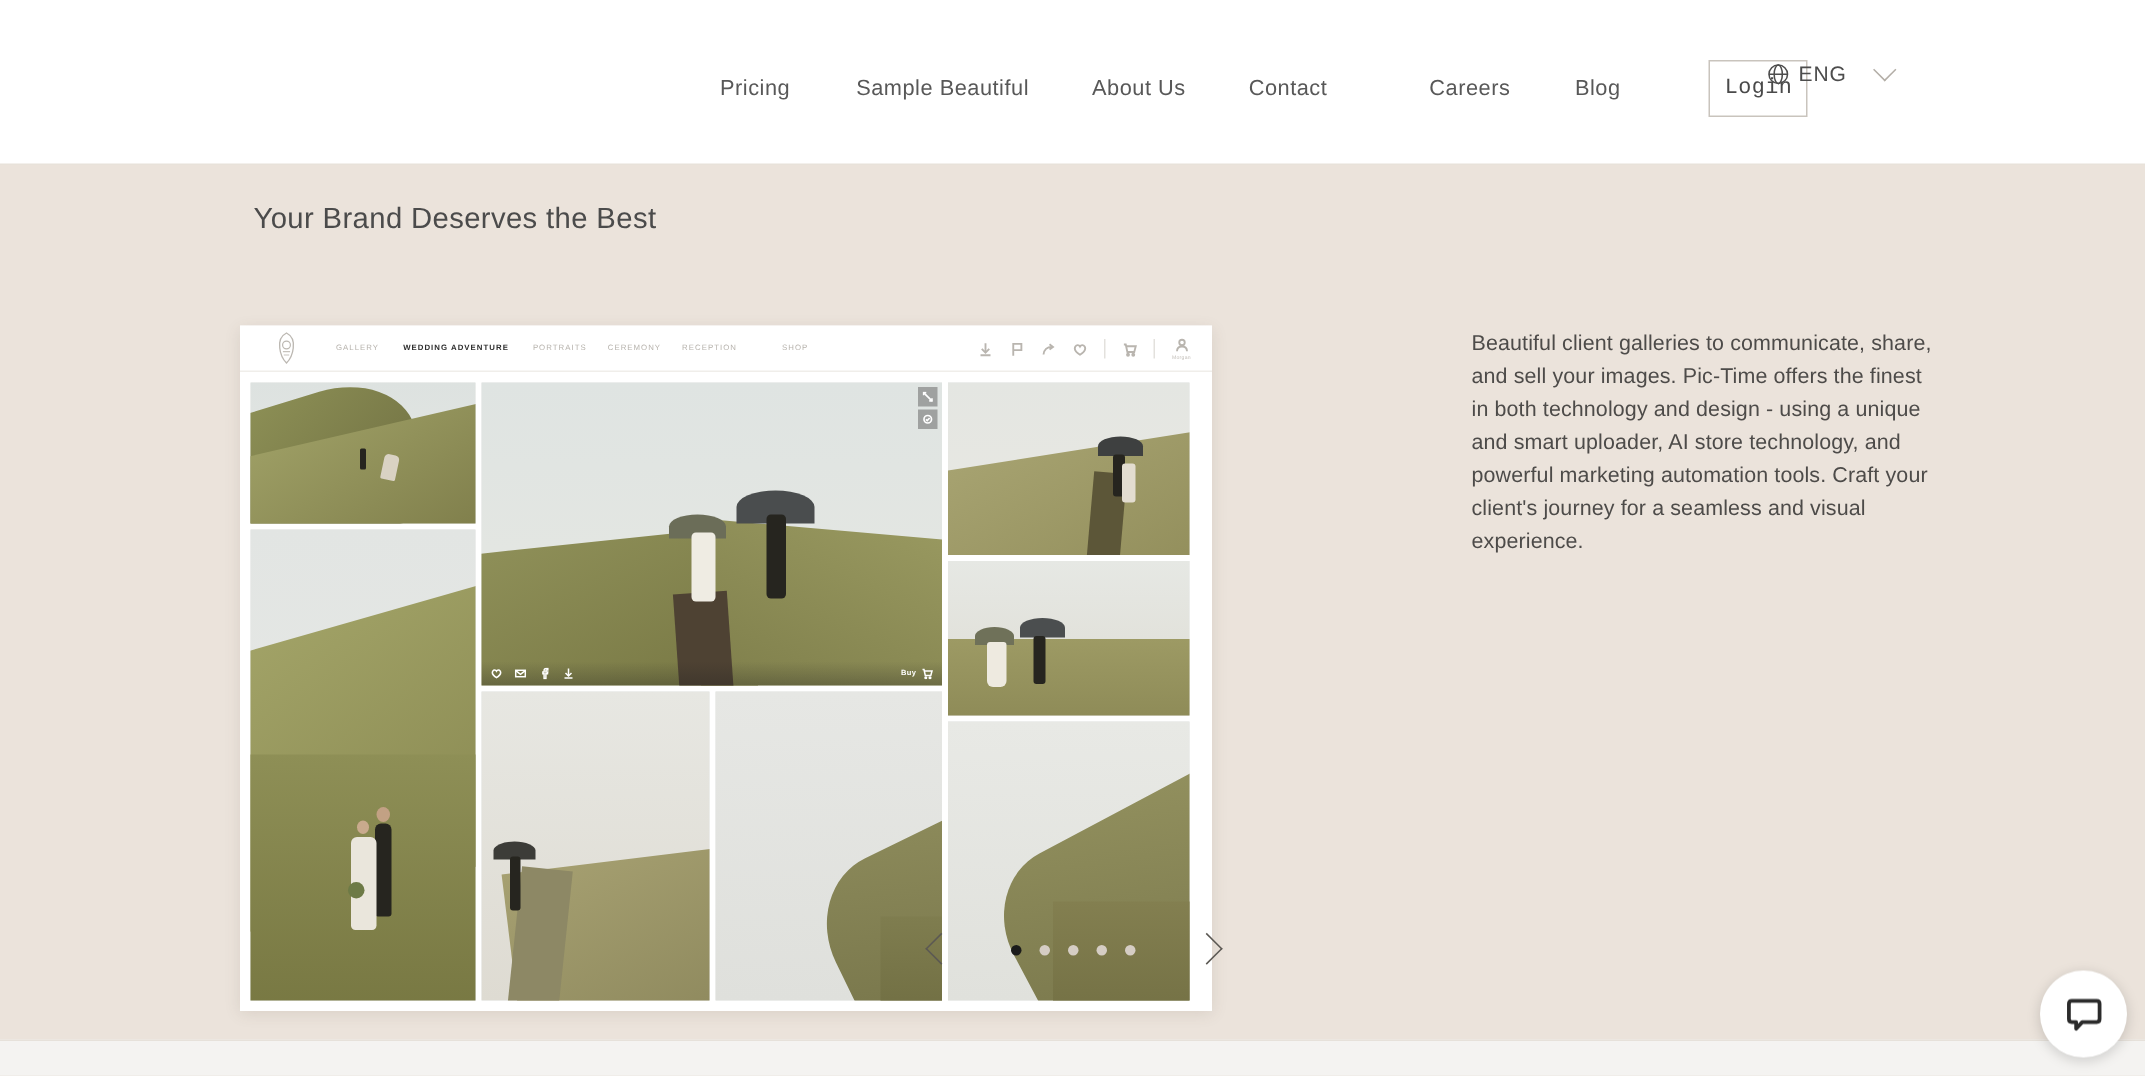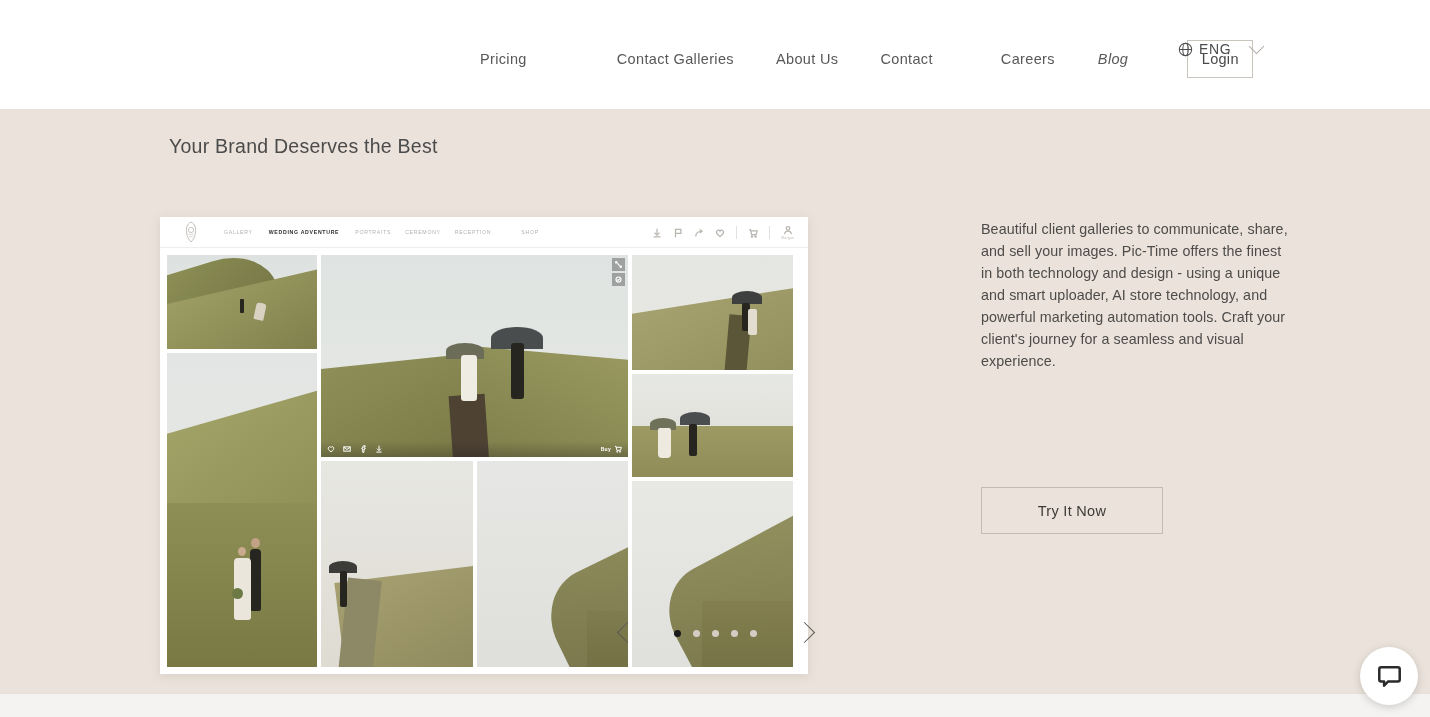--- a/index.html
+++ b/index.html
@@ -56,33 +56,33 @@
   }
   .nav-link {
     font-size: 14.5px;
     color: #585858;
     text-decoration: none;
     letter-spacing: 0.35px;
     white-space: nowrap;
     padding: 6px 0;
     cursor: pointer;
   }
-  .nav-gap-1 { margin-right: 90px; }
+  .nav-gap-1 { margin-right: 44px; }
   .nav-gap-2 { margin-right: 42px; }
   .nav-gap-3 { margin-right: 42px; }
   .nav-gap-4 { margin-right: 68px; }
   .nav-gap-5 { margin-right: 43px; }
-  .nav-gap-6 { margin-right: 59px; font-style: italic; }
+  .nav-gap-6 { margin-right: 59px; }
 
   .login-btn {
     width: 66px;
     height: 38px;
     border: 1px solid #c9c4bd;
     background: transparent;
-    font-family: Liberation Sans, sans-serif;
+    font-family: Liberation Mono, monospace;
     font-size: 14.5px;
     color: #4a4a4a;
     letter-spacing: 0.3px;
     cursor: pointer;
     display: flex;
     align-items: center;
     justify-content: center;
   }
 
   .lang-select {
@@ -352,21 +352,21 @@
   .chat-widget svg { width: 27px; height: 27px; }
 </style>
 </head>
 <body>
 
 <header class="site-header">
 
 
   <nav class="main-nav">
     <a class="nav-link nav-gap-1">Pricing</a>
-    <a class="nav-link nav-gap-2">Contact Galleries</a>
+    <a class="nav-link nav-gap-2">Sample Beautiful</a>
     <a class="nav-link nav-gap-3">About Us</a>
     <a class="nav-link nav-gap-4">Contact</a>
     <a class="nav-link nav-gap-5">Careers</a>
     <a class="nav-link nav-gap-6">Blog</a>
     <button class="login-btn">Login</button>
   </nav>
 
   <div class="lang-select">
     <svg width="15" height="15" viewBox="0 0 16 16">
       <circle cx="8" cy="8" r="6.6" fill="none" stroke="#4d4d4d" stroke-width="1.1"></circle>
@@ -551,21 +551,20 @@
           <div class="hill" style="left:70px;top:120px;width:150px;height:140px;background:linear-gradient(#837f50,#67653b)"></div>
         </div>
       </div>
 
     </div>
   </div>
 
   <div class="copy">
     <p class="copy-body">Beautiful client galleries to communicate, share, and sell your images. Pic-Time offers the finest in both technology and design - using a unique and smart uploader, AI store technology, and powerful marketing automation tools. Craft your client's journey for a seamless and visual experience.</p>
   </div>
-  <button class="try-btn">Try It Now</button>
 
   <div class="carousel">
     <button class="car-arrow car-prev"></button>
     <div class="dots">
       <span class="dot active"></span>
       <span class="dot"></span>
       <span class="dot"></span>
       <span class="dot"></span>
       <span class="dot"></span>
     </div>

